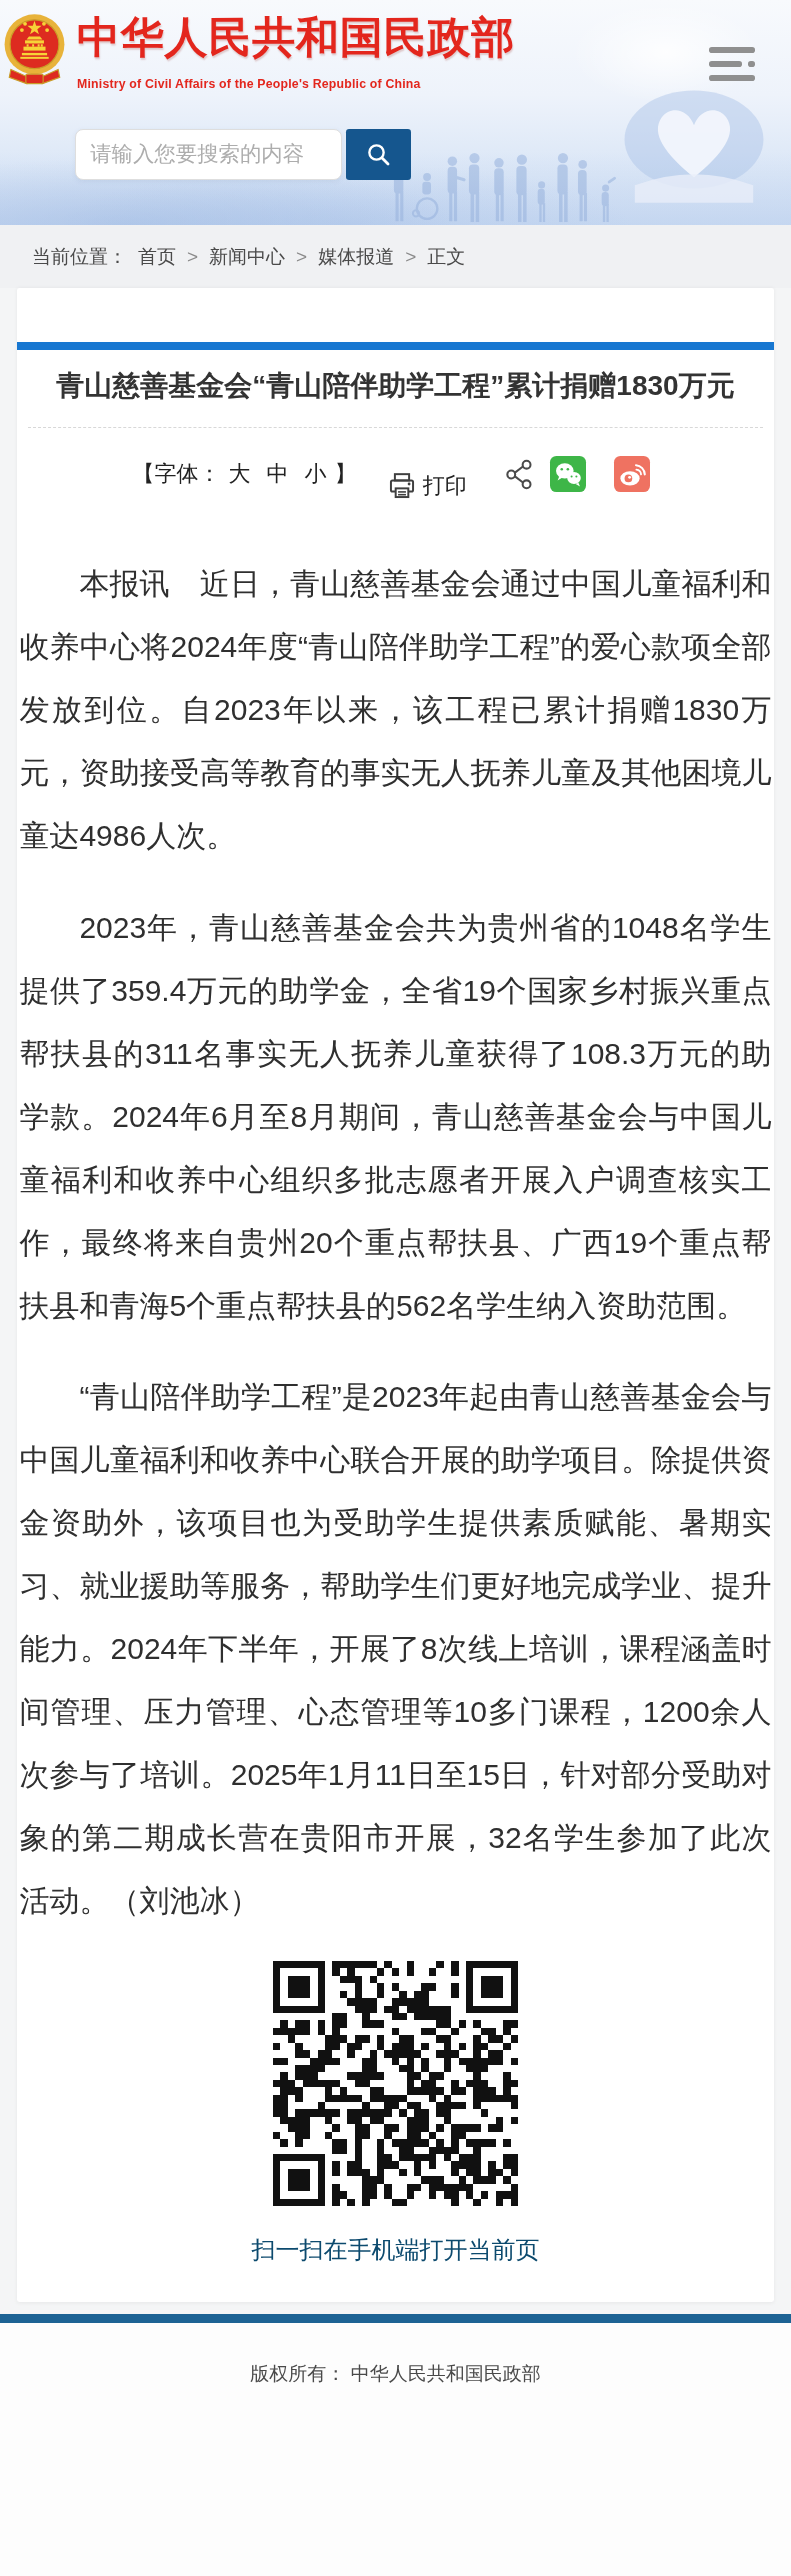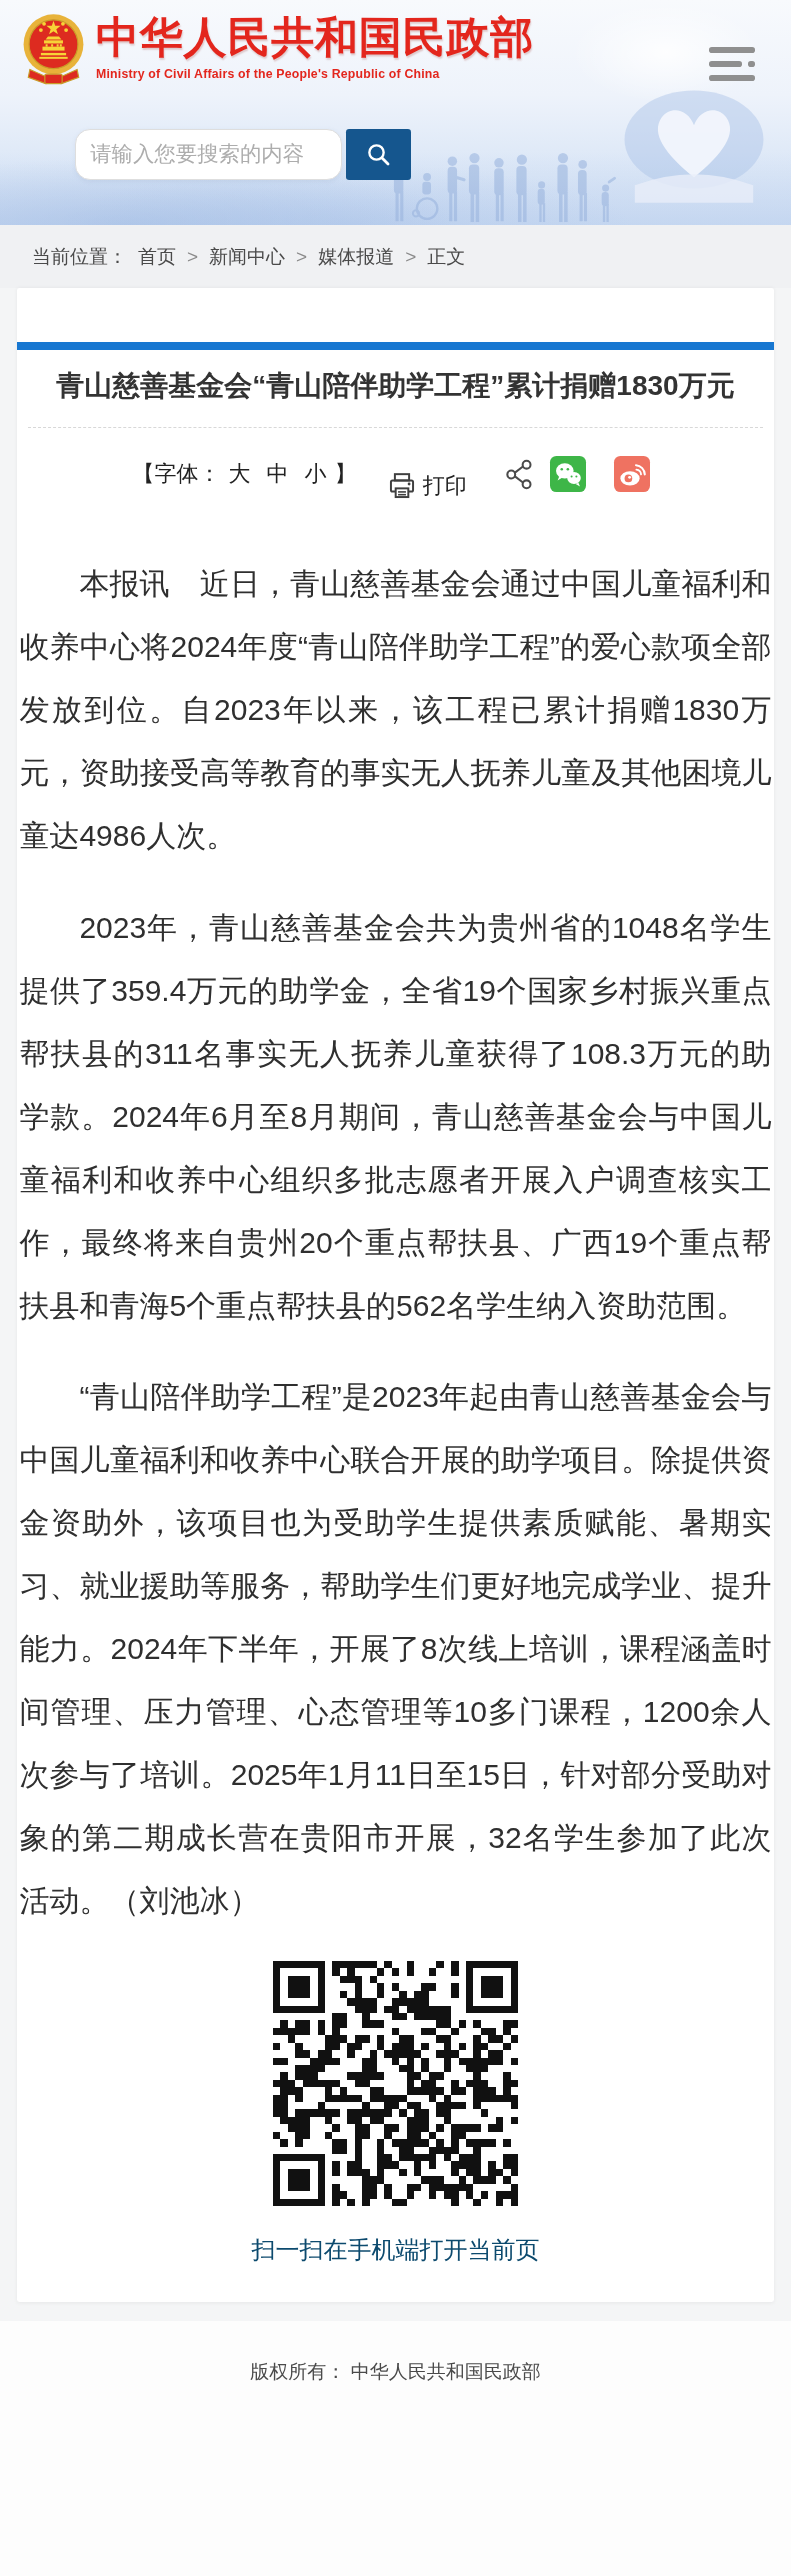--- a/index.html
+++ b/index.html
@@ -17,39 +17,39 @@
     position:absolute;left:0;right:0;bottom:0;height:91px;
     background:
       radial-gradient(60% 105% at 16% 100%, rgba(146,176,222,.40), transparent 70%),
       radial-gradient(48% 90% at 44% 100%, rgba(160,188,230,.30), transparent 75%),
       linear-gradient(180deg, transparent 20%, rgba(173,197,236,.30) 100%);
   }
   .banner .cloud{
     position:absolute;right:24px;top:8px;width:253px;height:111px;
     background:radial-gradient(50% 60% at 60% 40%, rgba(255,255,255,.85), transparent 75%);
   }
-  .logo{position:absolute;left:22px;top:11px;display:flex;align-items:flex-start;cursor:pointer;}
+  .logo{position:absolute;left:3px;top:11px;display:flex;align-items:flex-start;cursor:pointer;}
   .emblem{width:63px;height:76px;display:block;}
   .logo-text{margin-left:11px;}
   .site-title{
     color:var(--brand_red,#e3261d);font-size:43px;font-weight:bold;letter-spacing:0.8px;
     line-height:52px;white-space:nowrap;text-shadow:0.8px 1.6px 1.6px rgba(150,40,30,.22);
   }
   .site-subtitle{
     color:var(--brand_red,#e3261d);font-size:12.3px;font-weight:600;letter-spacing:0.2px;
-    margin-top:4px;white-space:nowrap;
+    margin-top:14px;white-space:nowrap;
   }
   .hamburger{position:absolute;right:36px;top:47px;width:46px;cursor:pointer;}
   .hamburger .bar{height:5.5px;background:#8f8f8f;border-radius:2.8px;margin-bottom:8.7px;}
   .hamburger .bar-row{display:flex;justify-content:space-between;margin-bottom:8.7px;}
   .hamburger .bar-row .seg{height:5.5px;width:33px;background:#8f8f8f;border-radius:2.8px;}
   .hamburger .bar-row .dot{height:5.5px;width:7.1px;background:#8f8f8f;border-radius:2.8px;}
   .search-row{position:absolute;left:75px;top:129px;display:flex;}
   .search-input{
-    width:237px;height:49px;border:0.8px solid #dedede;border-radius:15px;background:#fff;
+    width:237px;height:49px;border:0.8px solid #dedede;border-radius:8px;background:#fff;
     font-size:21.4px;color:#333;padding:0 14.2px;outline:none;box-shadow:0 1.6px 4.7px rgba(120,140,180,.12);
     font-family:inherit;
   }
   .search-input::placeholder{color:#adadad;}
   .search-btn{
     width:65px;height:51px;margin-left:4px;border:none;border-radius:3.2px;
     background:var(--search_button_blue,#15568e);display:flex;align-items:center;justify-content:center;
     cursor:pointer;
   }
   .people-art{position:absolute;left:386px;bottom:1.6px;}
@@ -93,21 +93,21 @@
   .share-sq.weibo{background:var(--weibo_red,#ef7261);margin-left:28.5px;margin-right:8px;}
   .article-body{margin:51px 2px 0;}
   .article-body p{
     margin:0 0 28.5px;font-size:30px;line-height:63px;color:#2f2f2f;
     text-align:justify;text-indent:2em;
   }
   .qr-wrap{margin-top:28.5px;text-align:center;}
   .qr-svg{width:245px;height:245px;display:inline-block;background:#fff;}
   .qr-caption{margin-top:23px;text-align:center;font-size:24px;color:#0c4a6e;line-height:35px;}
   
-  .footer{margin-top:19px;flex:1;display:flex;flex-direction:row;}
+  .footer{margin-top:12px;flex:1;display:flex;flex-direction:column;}
   .footer-bar{height:9.5px;background:var(--footer_bar_blue,#1d6394);}
   .footer-body{flex:1;background:#fdfdfd;text-align:center;}
   .copyright{margin-top:38px;font-size:19px;color:#4a4a4a;display:inline-block;}
 </style>
 </head>
 <body>
 
 <div class="banner">
   <div class="cloud"></div>
   <div class="mountains"></div>

